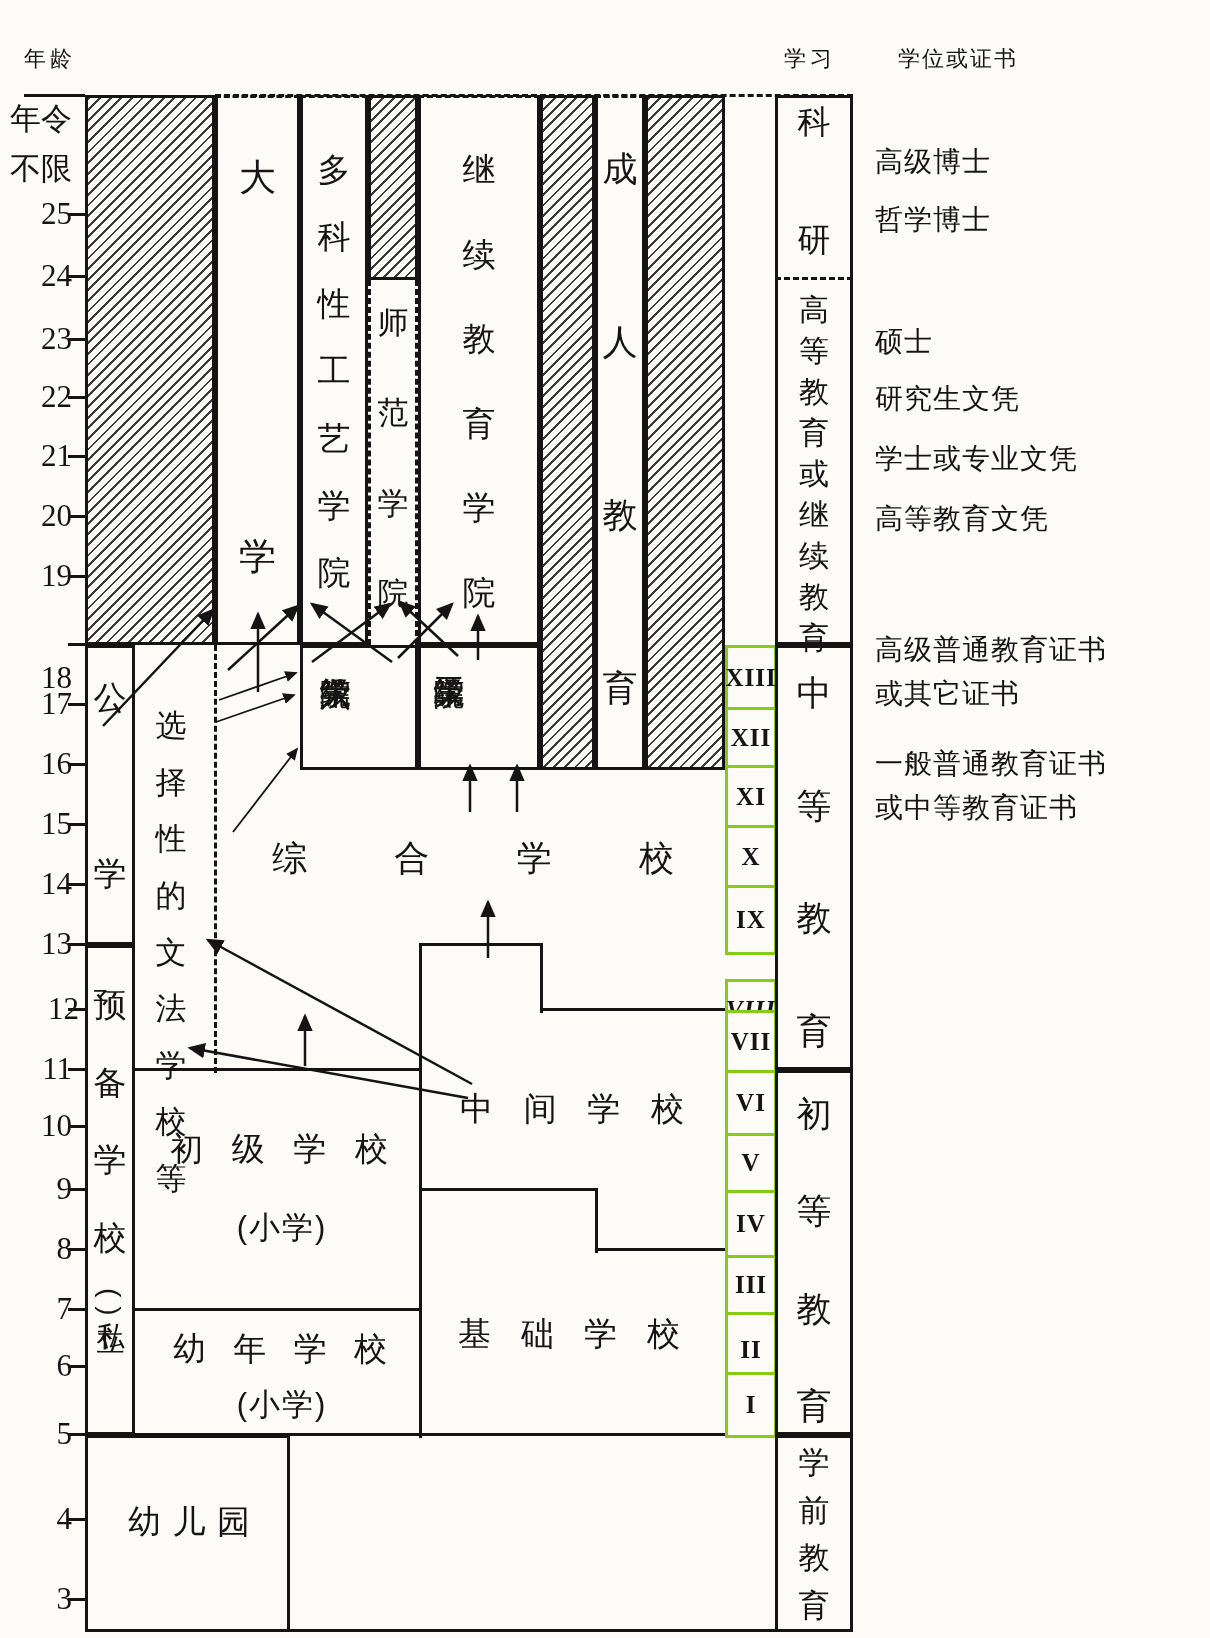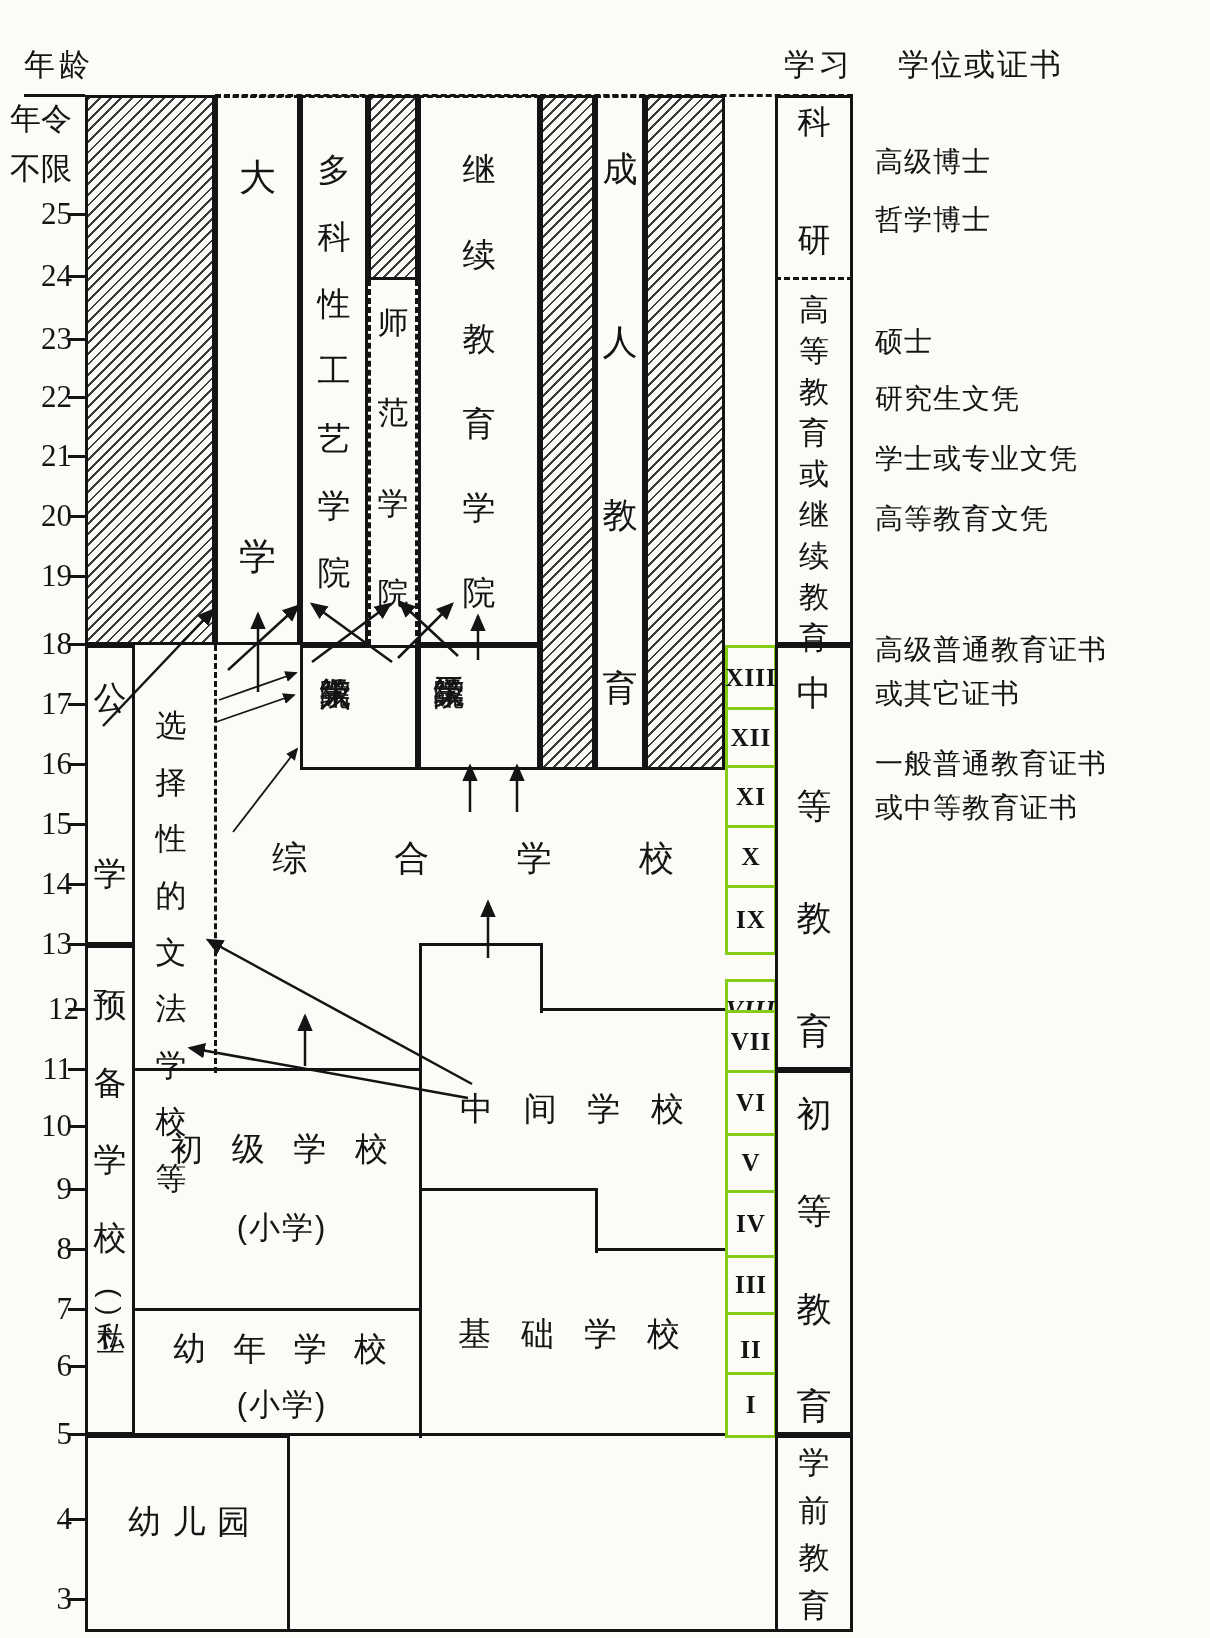--- a/index.html
+++ b/index.html
@@ -17,21 +17,21 @@
   .hspread { position:absolute; display:flex; justify-content:space-between; align-items:center; white-space:nowrap; }
   .hline { position:absolute; height:3px; background:#141414; }
   .vline { position:absolute; width:3px; background:#141414; }
   .vdash { position:absolute; width:0; border-left:3px dashed #141414; }
   .age-label { position:absolute; left:0; width:72px; text-align:right; font:31px "Liberation Serif","DejaVu Serif",serif; }
   .age-tick { position:absolute; left:68px; width:18px; height:3px; background:#141414; }
   .grade-box { position:absolute; left:725px; width:52px; border:3px solid #84cc16; background:#fcfbf8;
                display:flex; align-items:center; justify-content:center;
                font:bold 25px "Liberation Serif","DejaVu Serif",serif; letter-spacing:1px; }
   .deg { position:absolute; left:875px; font-size:28px; letter-spacing:1px; white-space:nowrap; }
-  .hdr { position:absolute; font-size:31px; letter-spacing:4px; white-space:nowrap; }
+  .hdr { position:absolute; font-size:22px; letter-spacing:4px; white-space:nowrap; }
   .vwrap { writing-mode:vertical-lr; text-orientation:upright; }
   svg.arrows { position:absolute; left:0; top:0; pointer-events:none; }
 </style>
 </head>
 <body>
 
 <div class="page">
 
   <div class="hdr" style="left:24px;top:44px;">年龄</div>
   <div class="hdr" style="left:784px;top:44px;">学习</div>
@@ -50,21 +50,21 @@
       <div class="age-label" style="top: 321px;">23</div>
       <div class="age-tick" style="top: 338px;"></div>
       <div class="age-label" style="top: 379px;">22</div>
       <div class="age-tick" style="top: 396px;"></div>
       <div class="age-label" style="top: 438px;">21</div>
       <div class="age-tick" style="top: 455px;"></div>
       <div class="age-label" style="top: 498px;">20</div>
       <div class="age-tick" style="top: 515px;"></div>
       <div class="age-label" style="top: 558px;">19</div>
       <div class="age-tick" style="top: 575px;"></div>
-      <div class="age-label" style="top: 626px;">18</div>
+      <div class="age-label" style="top: 660px;">18</div>
       <div class="age-tick" style="top: 643px;"></div>
       <div class="age-label" style="top: 686px;">17</div>
       <div class="age-tick" style="top: 703px;"></div>
       <div class="age-label" style="top: 746px;">16</div>
       <div class="age-tick" style="top: 763px;"></div>
       <div class="age-label" style="top: 806px;">15</div>
       <div class="age-tick" style="top: 823px;"></div>
       <div class="age-label" style="top: 866px;">14</div>
       <div class="age-tick" style="top: 883px;"></div>
       <div class="age-label" style="top: 926px;">13</div>

